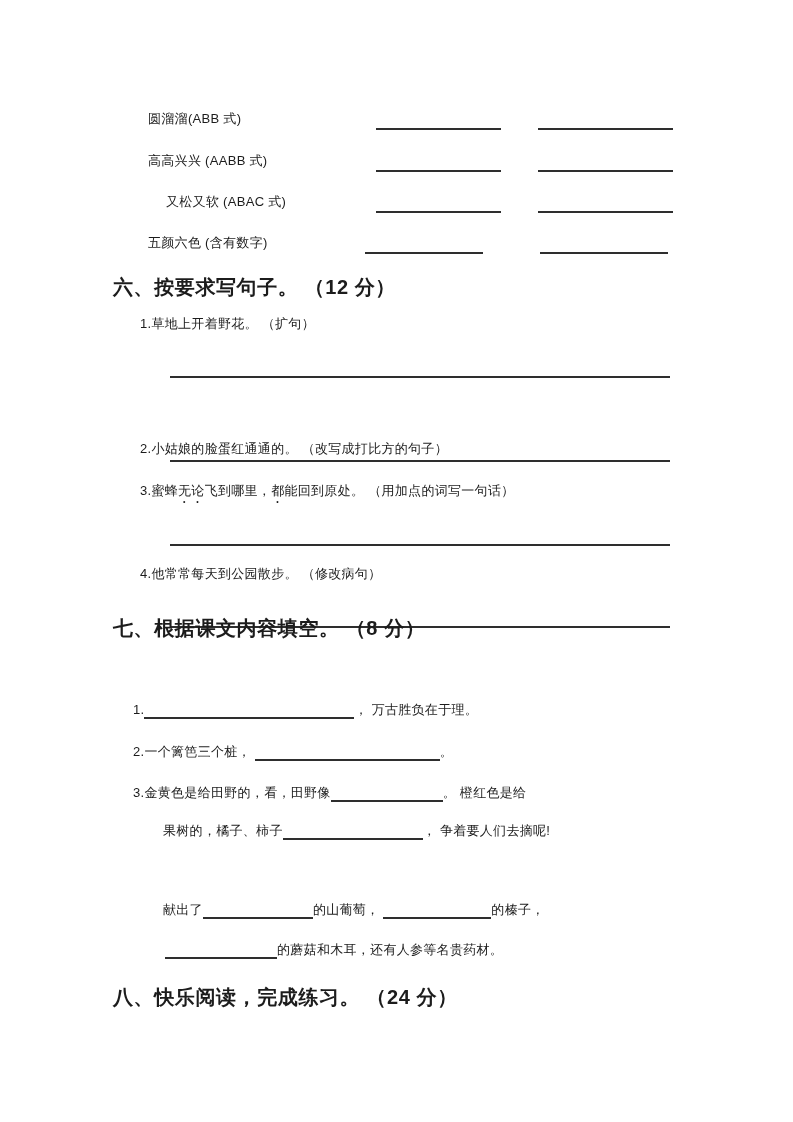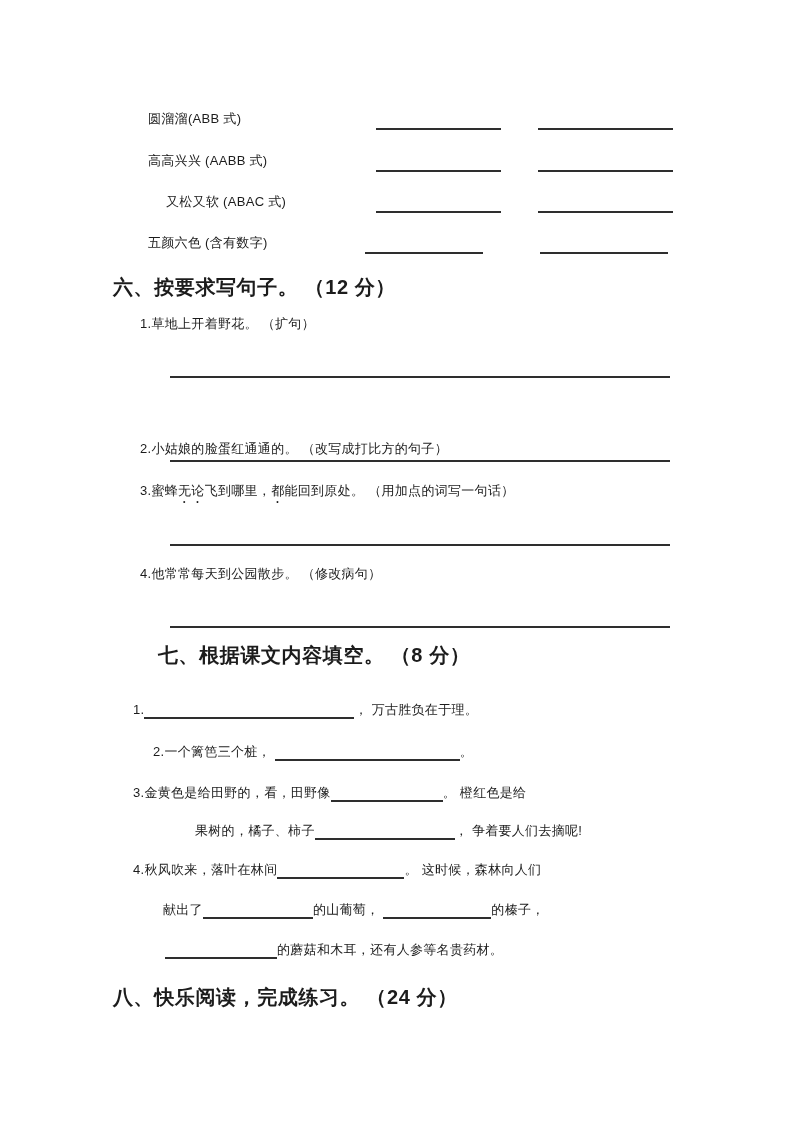--- a/index.html
+++ b/index.html
@@ -71,31 +71,30 @@
 
   <div class="ln" style="left:140px;top:396px;margin-top:40px;">2.小姑娘的脸蛋红通通的。 （改写成打比方的句子）</div>
   <div class="rule" style="left:170px;top:460px;width:500px;"></div>
 
   <div class="ln" style="left:140px;top:478px;"><span>3.蜜蜂</span><span class="em">无论</span><span>飞到哪里，</span><span class="em">都</span><span>能回到原处。 （用加点的词写一句话）</span></div>
   <div class="rule" style="left:170px;top:544px;width:500px;"></div>
 
   <div class="ln" style="left:140px;top:561px;">4.他常常每天到公园散步。 （修改病句）</div>
   <div class="rule" style="left:170px;top:626px;width:500px;"></div>
 
-  <div class="hd" style="left:113px;top:642px;margin-left:45px;">七、根据课文内容填空。 （8 分）</div>
+  <div class="hd" style="left:113px;top:615px;">七、根据课文内容填空。 （8 分）</div>
 
   <div class="ln" style="left:133px;top:697px;"><span>1.</span><span class="blank" style="width:210px;"></span><span>， 万古胜负在于理。</span></div>
 
-  <div class="ln" style="left:133px;top:739px;margin-left:20px;"><span>2.一个篱笆三个桩， </span><span class="blank" style="width:185px;"></span><span>。</span></div>
+  <div class="ln" style="left:133px;top:739px;"><span>2.一个篱笆三个桩， </span><span class="blank" style="width:185px;"></span><span>。</span></div>
 
   <div class="ln" style="left:133px;top:780px;"><span>3.金黄色是给田野的，看，田野像</span><span class="blank" style="width:112px;"></span><span>。 橙红色是给</span></div>
 
-  <div class="ln" style="left:163px;top:818px;margin-left:32px;"><span>果树的，橘子、柿子</span><span class="blank" style="width:140px;"></span><span>， 争着要人们去摘呢!</span></div>
+  <div class="ln" style="left:163px;top:818px;"><span>果树的，橘子、柿子</span><span class="blank" style="width:140px;"></span><span>， 争着要人们去摘呢!</span></div>
 
-  <div class="ln" style="left:133px;top:857px;"><span>4.秋风吹来，落叶在林间</span><span class="blank" style="width:127px;"></span><span>。 这时候，森林向人们</span></div>
 
   <div class="ln" style="left:163px;top:897px;"><span>献出了</span><span class="blank" style="width:110px;"></span><span>的山葡萄， </span><span class="blank" style="width:108px;"></span><span>的榛子，</span></div>
 
   <div class="ln" style="left:165px;top:937px;"><span class="blank" style="width:112px;"></span><span>的蘑菇和木耳，还有人参等名贵药材。</span></div>
 
   <div class="hd" style="left:113px;top:984px;">八、快乐阅读，完成练习。 （24 分）</div>
 
 </div>
 
 </body></html>

